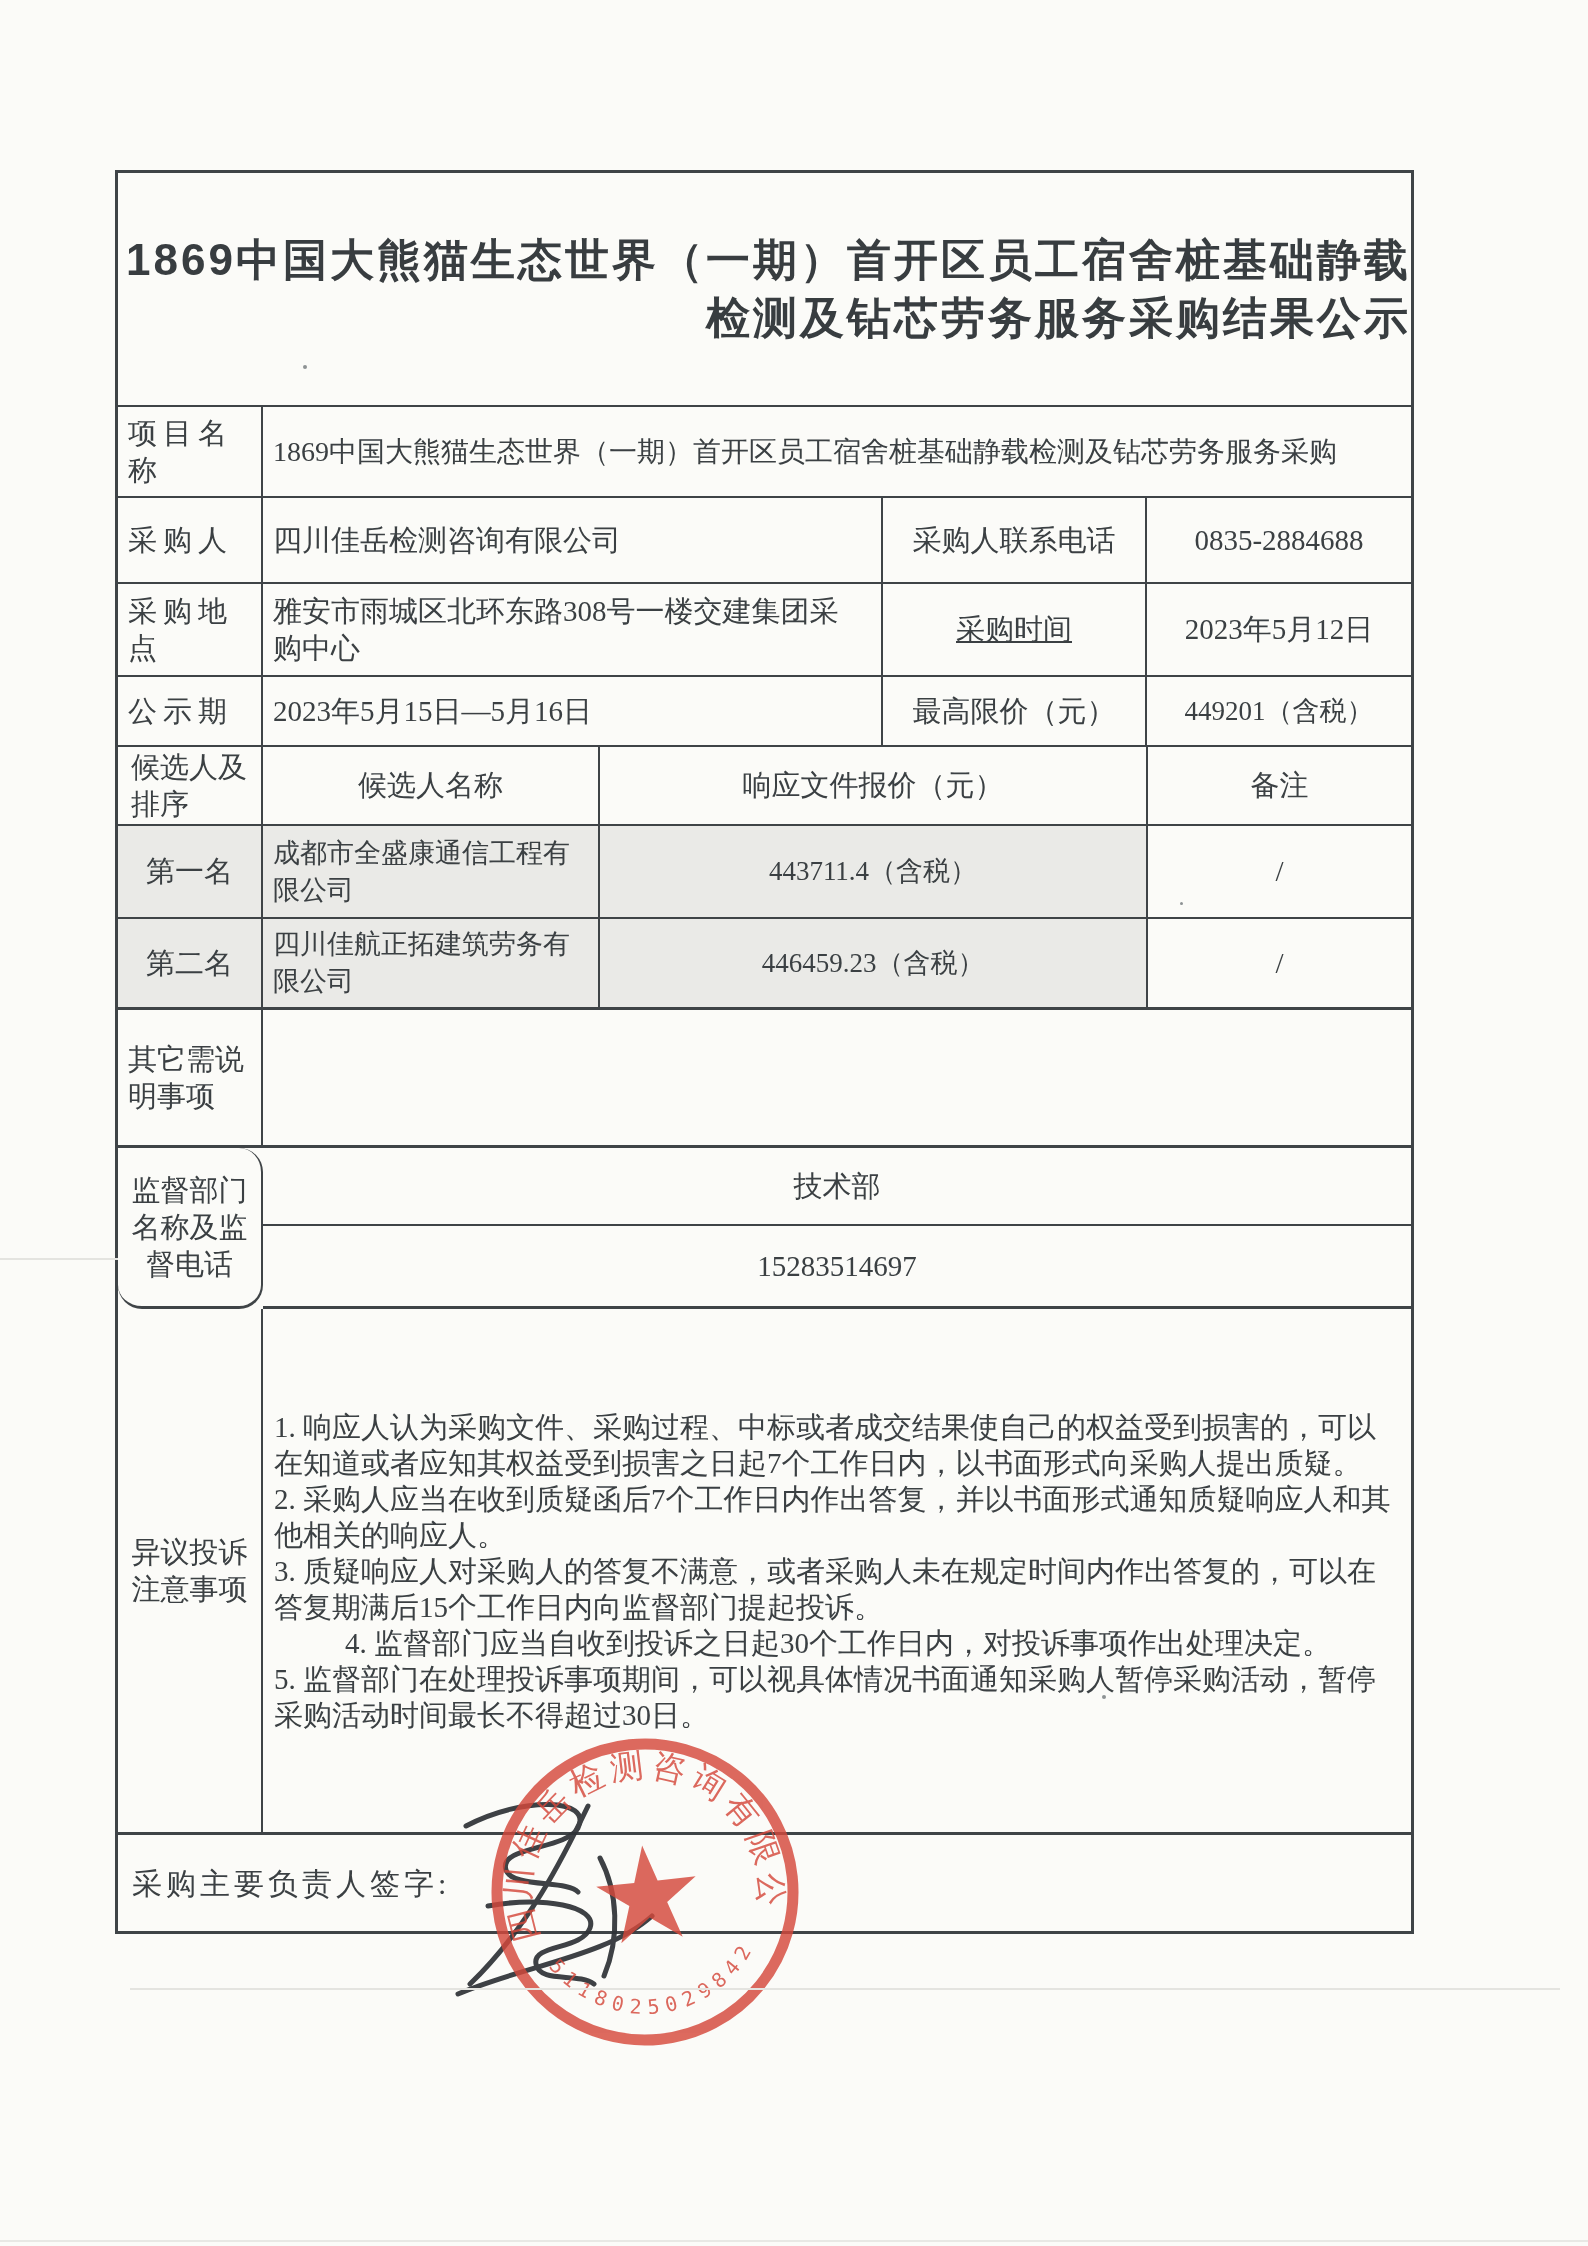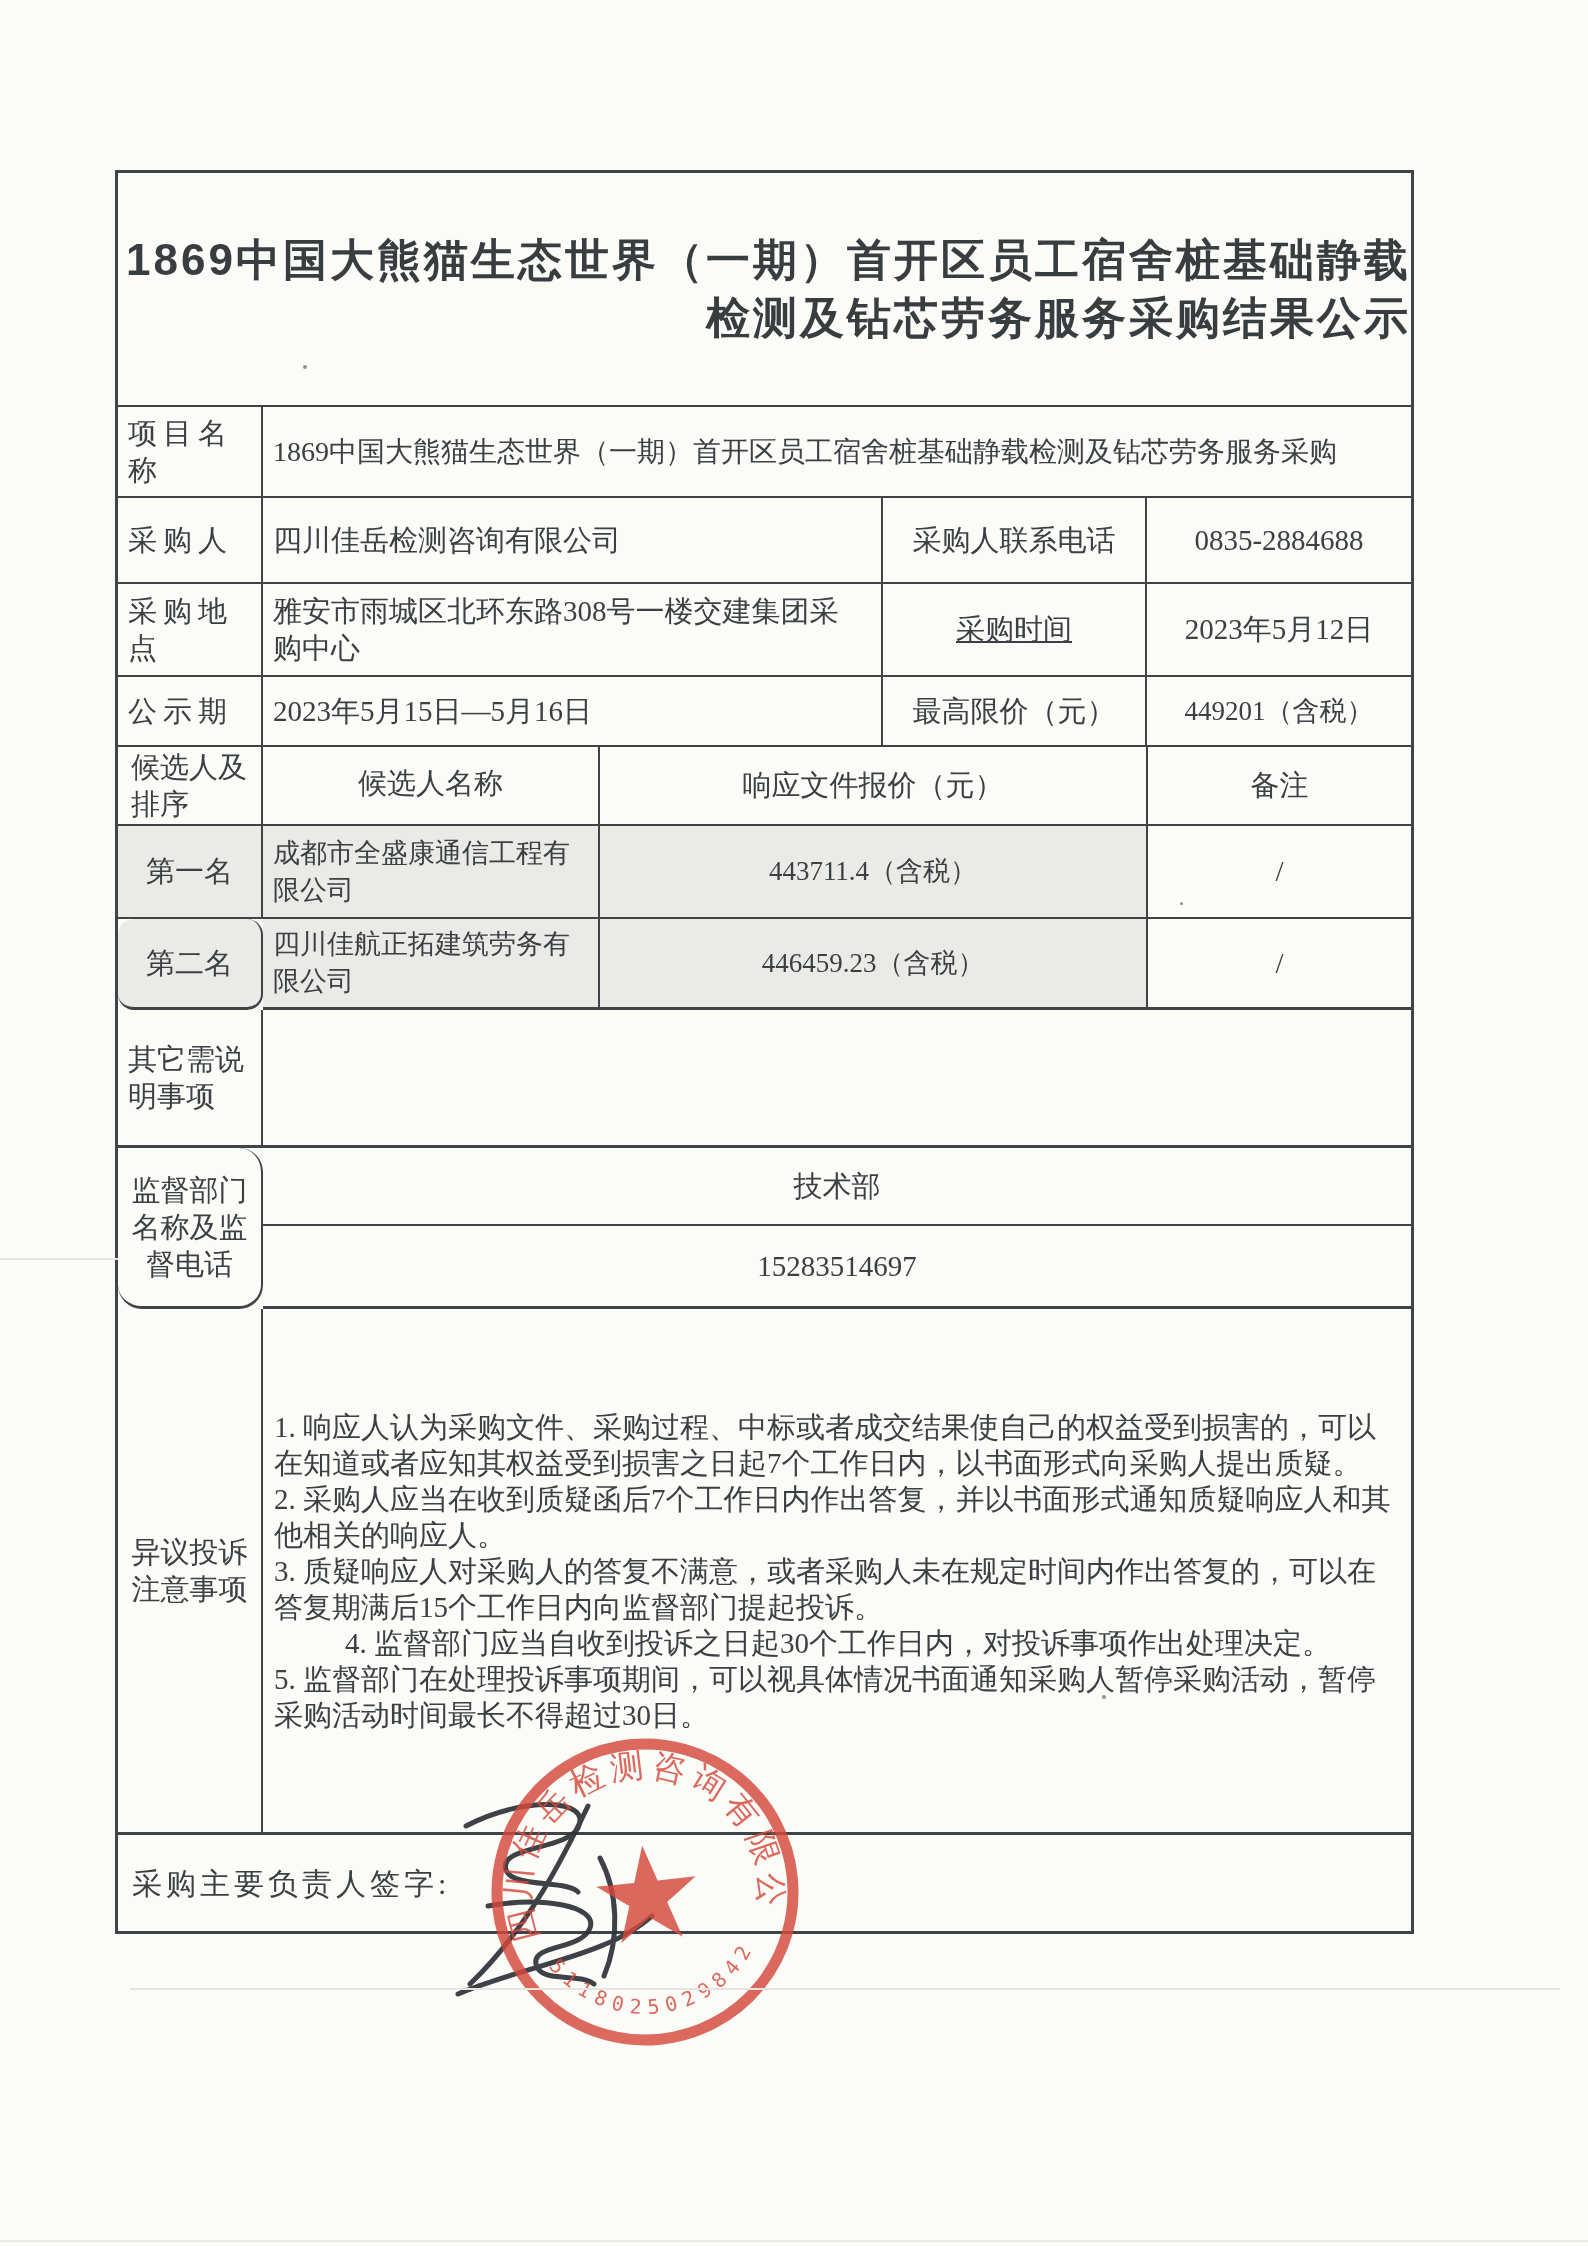--- a/index.html
+++ b/index.html
@@ -71,30 +71,30 @@
 
   <div class="cell pad label-spaced" style="left:0;top:504px;width:145px;height:70px;">公示期</div>
   <div class="cell pad" style="left:145px;top:504px;width:620px;height:70px;">2023年5月15日—5月16日</div>
   <div class="cell center" style="left:765px;top:504px;width:264px;height:70px;">最高限价（元）</div>
   <div class="cell center no-right" style="left:1029px;top:504px;width:264px;height:70px;font-size:27px;">449201（含税）</div>
 
   <div class="cell vstack pad" style="left:0;top:574px;width:145px;height:79px;padding-left:13px;">
     <div>候选人及</div>
     <div>排序</div>
   </div>
-  <div class="cell center" style="left:145px;top:574px;width:337px;height:79px;font-family:Liberation Mono, monospace;">候选人名称</div>
+  <div class="cell center" style="left:145px;top:574px;width:337px;height:79px;">候选人名称</div>
   <div class="cell center" style="left:482px;top:574px;width:548px;height:79px;">响应文件报价（元）</div>
   <div class="cell center no-right" style="left:1030px;top:574px;width:263px;height:79px;">备注</div>
 
   <div class="cell center shaded" style="left:0;top:653px;width:145px;height:93px;">第一名</div>
   <div class="cell pad shaded" style="left:145px;top:653px;width:337px;height:93px;font-size:27px;">成都市全盛康通信工程有限公司</div>
   <div class="cell center shaded" style="left:482px;top:653px;width:548px;height:93px;font-size:27px;">443711.4（含税）</div>
   <div class="cell center no-right" style="left:1030px;top:653px;width:263px;height:93px;">/</div>
 
-  <div class="cell center shaded thick-bottom" style="left:0;top:746px;width:145px;height:91px;border-radius:16px;">第二名</div>
+  <div class="cell center shaded thick-bottom" style="left:0;top:746px;width:145px;height:91px;">第二名</div>
   <div class="cell pad shaded thick-bottom" style="left:145px;top:746px;width:337px;height:91px;font-size:27px;">四川佳航正拓建筑劳务有限公司</div>
   <div class="cell center shaded thick-bottom" style="left:482px;top:746px;width:548px;height:91px;font-size:27px;">446459.23（含税）</div>
   <div class="cell center no-right thick-bottom" style="left:1030px;top:746px;width:263px;height:91px;">/</div>
 
   <div class="cell vstack pad thick-bottom" style="left:0;top:837px;width:145px;height:138px;">
     <div>其它需说</div>
     <div>明事项</div>
   </div>
   <div class="cell pad no-right thick-bottom" style="left:145px;top:837px;width:1148px;height:138px;"></div>
 

